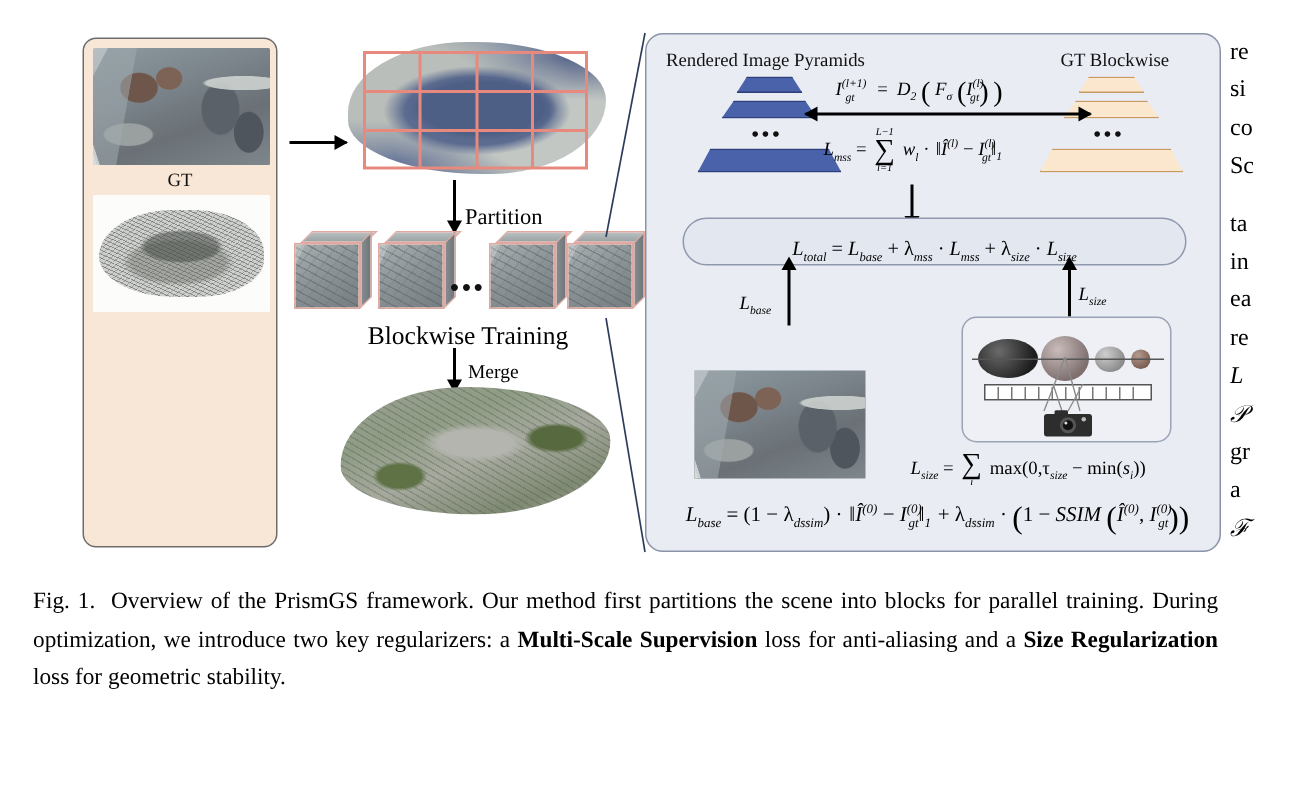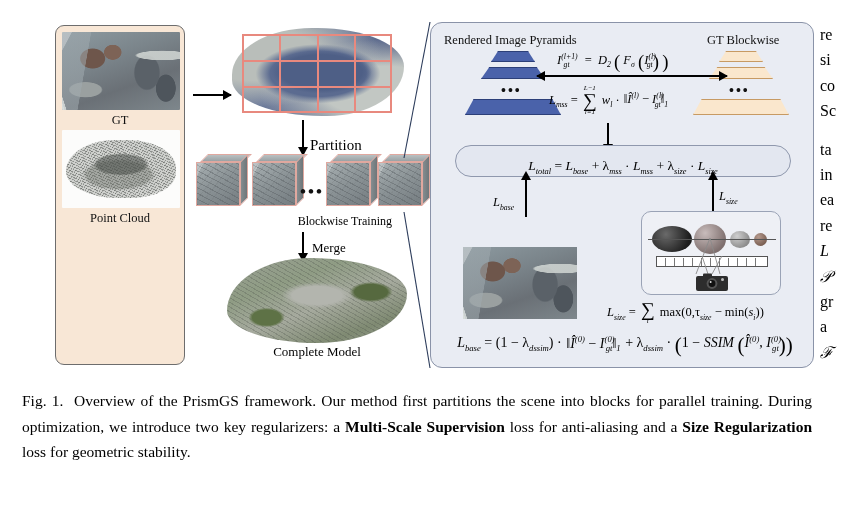--- a/index.html
+++ b/index.html
@@ -142,21 +142,21 @@
     border:1px solid #e0a89f;box-sizing:border-box;
     transform:skewX(-45deg);
   }
   .cube .side{
     position:absolute;right:-8px;top:-4px;width:8px;height:44px;
     background:linear-gradient(90deg,#858d90,#6e7679);
     border:1px solid #e0a89f;box-sizing:border-box;
     transform:skewY(-45deg);
   }
   .cubes-dots{position:absolute;left:104px;top:22px;font-size:17px;letter-spacing:2px;font-weight:bold;color:#111;}
-  .lbl-blockwise{position:absolute;left:232px;top:214px;width:160px;text-align:right;font-size:12px;}
+  .lbl-blockwise{position:absolute;left:232px;top:214px;width:160px;text-align:center;font-size:17px;}
   .merge-arrow{position:absolute;left:302px;top:232px;width:2px;height:22px;background:#000;}
   .merge-arrow:after{content:"";position:absolute;left:-4px;bottom:-8px;border-top:9px solid #000;border-left:5px solid transparent;border-right:5px solid transparent;}
   .lbl-merge{position:absolute;left:312px;top:240px;font-size:13px;}
 
   .complete{position:absolute;left:227px;top:258px;width:180px;height:85px;}
   .complete-blob{
     position:absolute;inset:0;
     border-radius:46% 54% 50% 50%/62% 42% 58% 38%;
     background:
       radial-gradient(ellipse 26px 14px at 22% 70%, #5e7246 0 55%, rgba(0,0,0,0) 70%),
@@ -258,21 +258,20 @@
 
   <div class="figure">
 
     <div class="inputs-panel">
       <div class="in-item">
         <div class="in-img gt-photo"></div>
         <div class="in-cap">GT</div>
       </div>
       <div class="in-item">
         <div class="in-img pc-photo"></div>
-        <div class="in-cap">Point Cloud</div>
       </div>
     </div>
 
     <div class="arrow-in"></div>
 
     <div class="scene-top">
       <div class="scene-blob"></div>
       <div class="grid-lines">
         <div style="left:0;top:0;width:150px;height:1.6px;"></div>
         <div style="left:0;top:26px;width:150px;height:1.6px;"></div>
@@ -313,21 +312,20 @@
       <div class="cubes-dots">•••</div>
     </div>
     <div class="lbl-blockwise">Blockwise Training</div>
 
     <div class="merge-arrow"></div>
     <div class="lbl-merge">Merge</div>
 
     <div class="complete">
       <div class="complete-blob"></div>
     </div>
-    <div class="lbl-complete">Complete Model</div>
 
     <svg width="818" height="372" style="position:absolute;left:0;top:0;pointer-events:none;">
       <path class="conn" d="M404,158 L430,22"></path>
       <path class="conn" d="M404,212 L430,368"></path>
     </svg>
 
     <div class="main-panel">
 
       <div class="ttl t-rip">Rendered Image Pyramids</div>
       <div class="ttl t-gtp">GT Blockwise</div>

